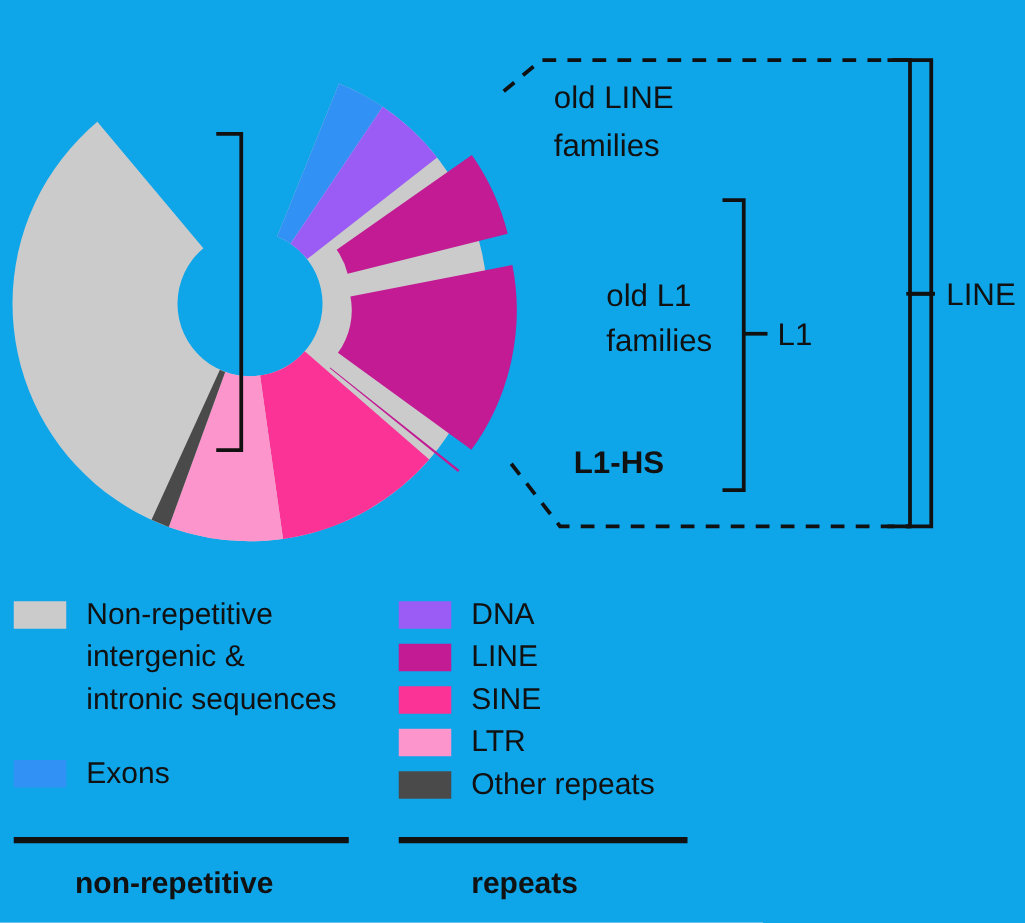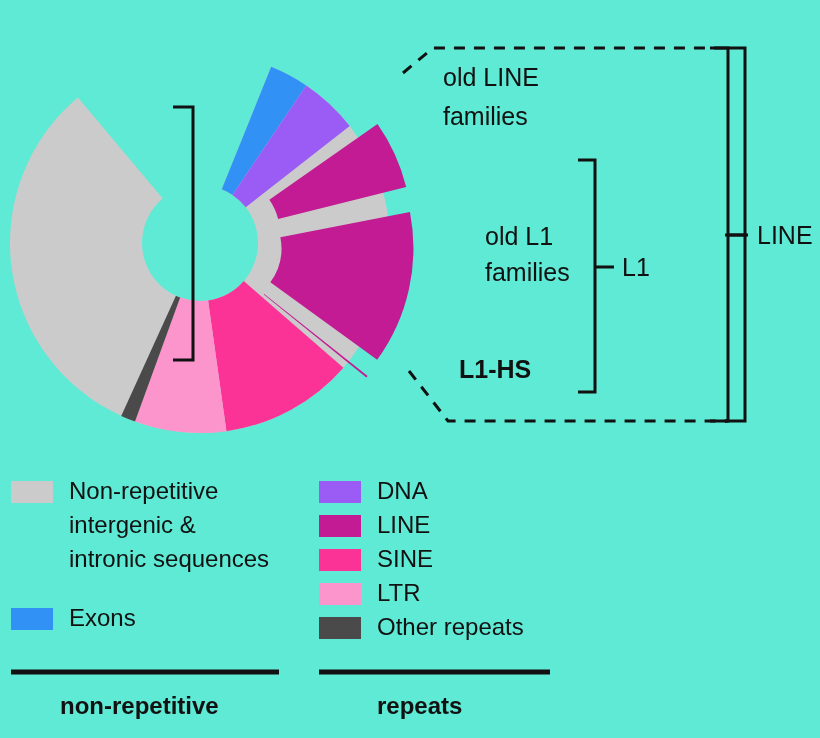--- a/index.html
+++ b/index.html
@@ -13,21 +13,21 @@
     height: 738px;
     position: relative;
     overflow: hidden;
     font-family: "Liberation Sans", sans-serif;
     color: #111111;
     -webkit-font-smoothing: antialiased;
   }
   #figure-root {
     position: absolute;
     inset: 0;
-    background: #5eead4;
+    background: #0ea5e9;
   }
   svg.chart-svg {
     position: absolute;
     left: 0;
     top: 0;
     width: 820px;
     height: 738px;
     display: block;
   }
   .anno-text {

